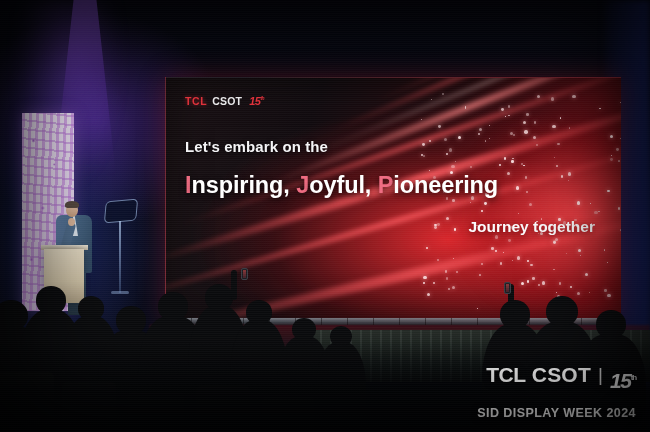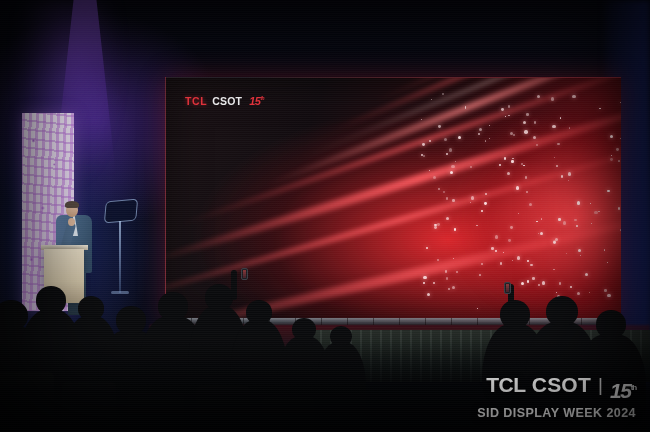--- a/index.html
+++ b/index.html
@@ -237,21 +237,21 @@
   .wm-row1{
     display:flex; align-items:center; justify-content:flex-end; gap:6px;
     color:#fff; line-height:1;
   }
   .wm-tcl{ font-size:21px; font-weight:bold; letter-spacing:-.4px; }
   .wm-csot{ font-size:21px; font-weight:bold; letter-spacing:.2px; }
   .wm-div{ font-size:19px; font-weight:300; opacity:.85; padding:0 1px; }
   .wm-anniv{ font-size:21px; font-weight:bold; font-style:italic; letter-spacing:-1.2px;margin-top:12px; }
   .wm-anniv sup{ font-size:8px; font-style:normal; }
   .wm-row2{
-    margin-top:5px; font-size:12.5px; font-weight:bold; color:#fff;
+    margin-top:15px; font-size:12.5px; font-weight:bold; color:#fff;
     letter-spacing:.45px;
   }
 
   .grain{
     position:absolute; inset:0; pointer-events:none; opacity:.055;
     background:repeating-linear-gradient(0deg, rgba(255,255,255,.5) 0 1px, rgba(0,0,0,0) 1px 2px);
   }
   .vignette{
     position:absolute; inset:0; pointer-events:none;
     box-shadow:inset 0 0 90px 30px rgba(0,0,0,.78);
@@ -433,20 +433,25 @@
         <div class="sp" style="width: 1.1px; height: 1.1px; left: 40.9%; top: 70.9%; opacity: 0.75;"></div>
         <div class="sp" style="width: 1.8px; height: 1.8px; left: 92.8%; top: 74.9%; opacity: 0.83;"></div>
       </div>
 
     <div class="slide-logo">
       <span class="lg-tcl">TCL</span>
       <span class="lg-csot">CSOT</span>
       <span class="lg-anniv"><span>15</span><sup>th</sup></span>
     </div>
 
+    <div class="slide-body">
+      <div class="line1">Let's embark on the</div>
+      <div class="line2" id="headline"><span class="hi">I</span><span>nspiring, </span><span class="hi">J</span><span>oyful, </span><span class="hi">P</span><span>ioneering</span></div>
+      <div class="line3">Journey together</div>
+    </div>
   </div>
 
   <div class="screen-trim" id="trim">
       <div class="seg" style="left: 26px;"></div>
       <div class="seg" style="left: 52px;"></div>
       <div class="seg" style="left: 78px;"></div>
       <div class="seg" style="left: 104px;"></div>
       <div class="seg" style="left: 130px;"></div>
       <div class="seg" style="left: 156px;"></div>
       <div class="seg" style="left: 182px;"></div>

